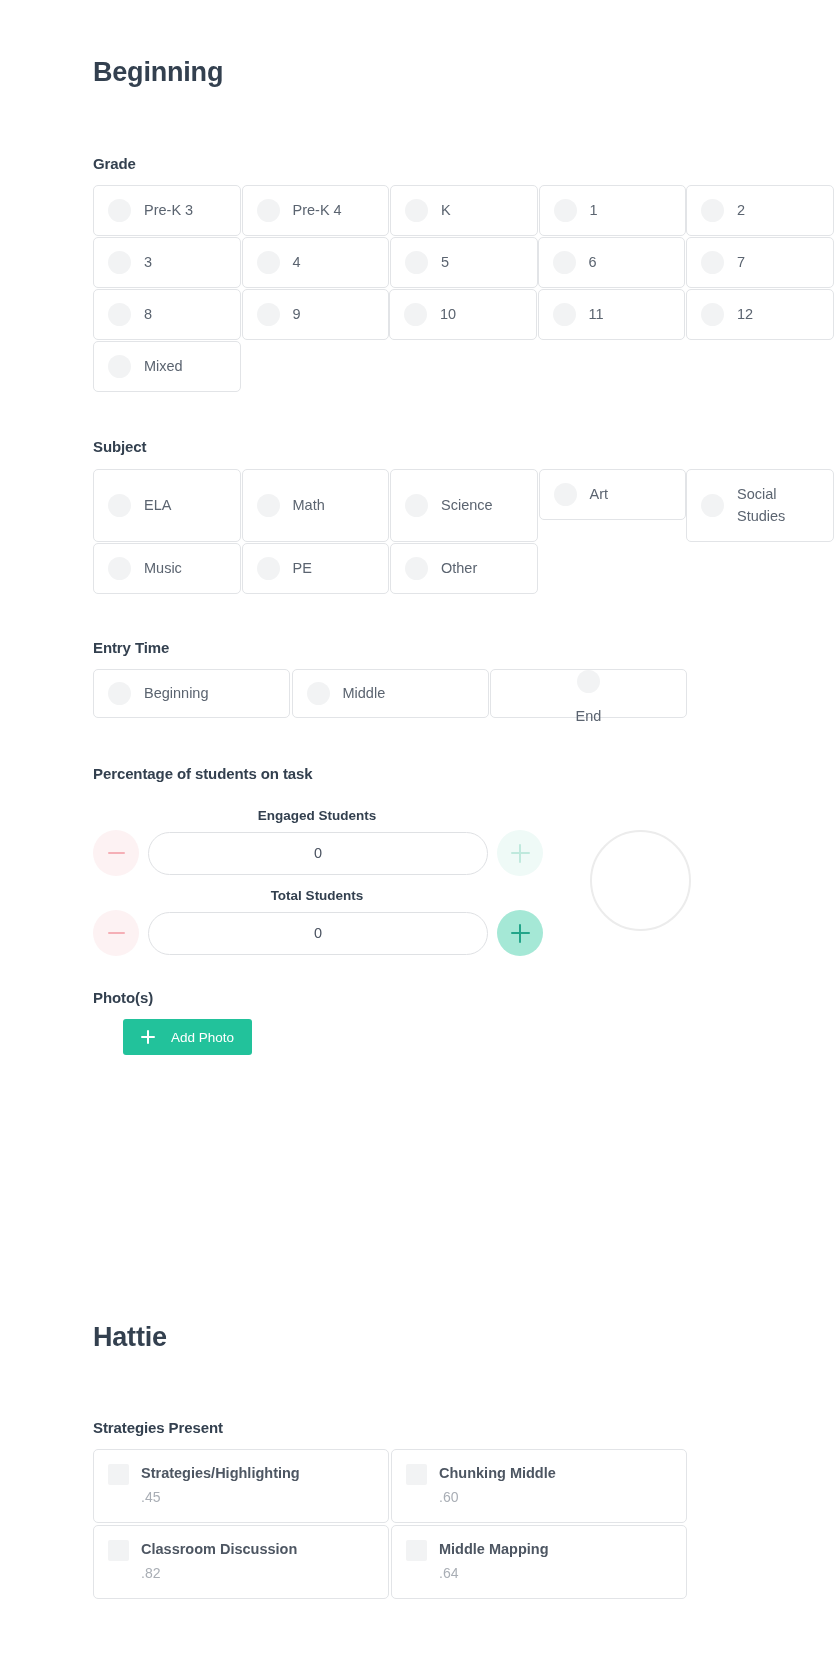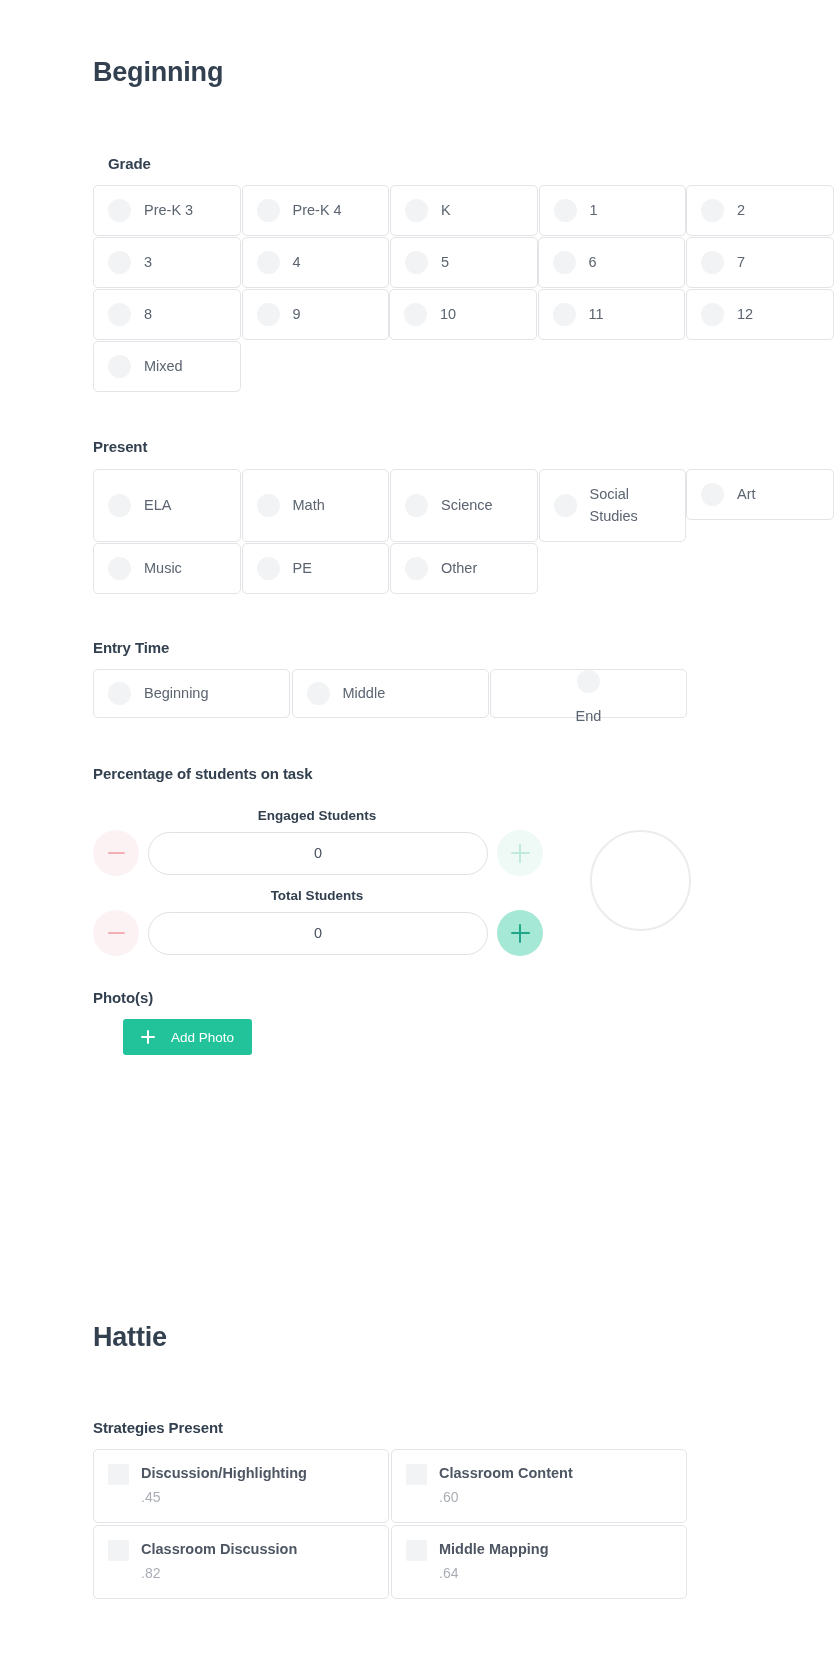--- a/index.html
+++ b/index.html
@@ -199,21 +199,21 @@
     line-height: 1.5;
   }
   .strat-val {
     font-size: 14px;
     color: #a9aeb5;
     margin-top: 4px;
   }
 
   
   .t-title   { position: absolute; top: 57px;   left: 93px; }
-  .t-grade   { position: absolute; top: 155px;  left: 108px; }
+  .t-grade   { position: absolute; top: 155px;  left: 93px; }
   .t-gridg   { position: absolute; top: 185px;  left: 93px; }
   .t-subj    { position: absolute; top: 438px;  left: 93px; }
   .t-grids   { position: absolute; top: 469px;  left: 93px; }
   .t-entry   { position: absolute; top: 639px;  left: 93px; }
   .t-gride   { position: absolute; top: 669px;  left: 93px; }
   .t-pct     { position: absolute; top: 765px;  left: 93px; width: 594px; }
   .t-photo   { position: absolute; top: 989px;  left: 93px; }
   .t-photob  { position: absolute; top: 1019px; left: 93px; margin-left: 30px; }
   .t-hattie  { position: absolute; top: 1322px; left: 93px; }
   .t-strat   { position: absolute; top: 1419px; left: 93px; }
@@ -287,41 +287,41 @@
     <div class="opt-cell q4 h-grade">
       <span class="radio-dot"></span>
       <span class="opt-text">12</span>
     </div>
     <div class="opt-cell q4 h-grade">
       <span class="radio-dot"></span>
       <span class="opt-text">Mixed</span>
     </div>
   </div>
 
-  <div class="section-label t-subj">Present</div>
+  <div class="section-label t-subj">Subject</div>
   <div class="opt-grid t-grids">
     <div class="opt-cell q4 h-tall">
       <span class="radio-dot"></span>
       <span class="opt-text">ELA</span>
     </div>
     <div class="opt-cell q4 h-tall">
       <span class="radio-dot"></span>
       <span class="opt-text">Math</span>
     </div>
     <div class="opt-cell q4 h-tall">
       <span class="radio-dot"></span>
       <span class="opt-text">Science</span>
     </div>
+    <div class="opt-cell q4 h-grade">
+      <span class="radio-dot"></span>
+      <span class="opt-text">Art</span>
+    </div>
     <div class="opt-cell q4 h-tall">
       <span class="radio-dot"></span>
       <span class="opt-text">Social Studies</span>
-    </div>
-    <div class="opt-cell q4 h-grade">
-      <span class="radio-dot"></span>
-      <span class="opt-text">Art</span>
     </div>
     <div class="opt-cell q4 h-grade">
       <span class="radio-dot"></span>
       <span class="opt-text">Music</span>
     </div>
     <div class="opt-cell q4 h-grade">
       <span class="radio-dot"></span>
       <span class="opt-text">PE</span>
     </div>
     <div class="opt-cell q4 h-grade">
@@ -388,29 +388,29 @@
   </button>
 
   <div class="screen-title t-hattie">Hattie</div>
 
   <div class="section-label t-strat">Strategies Present</div>
   <div class="strat-grid t-stratg">
 
     <div class="strat-card">
       <span class="strat-box"></span>
       <span>
-        <span class="strat-name" style="display:block;">Discussion/Highlighting</span>
+        <span class="strat-name" style="display:block;">Strategies/Highlighting</span>
         <span class="strat-val" style="display:block;">.45</span>
       </span>
     </div>
 
     <div class="strat-card">
       <span class="strat-box"></span>
       <span>
-        <span class="strat-name" style="display:block;">Classroom Content</span>
+        <span class="strat-name" style="display:block;">Chunking Middle</span>
         <span class="strat-val" style="display:block;">.60</span>
       </span>
     </div>
 
     <div class="strat-card">
       <span class="strat-box"></span>
       <span>
         <span class="strat-name" style="display:block;">Classroom Discussion</span>
         <span class="strat-val" style="display:block;">.82</span>
       </span>

